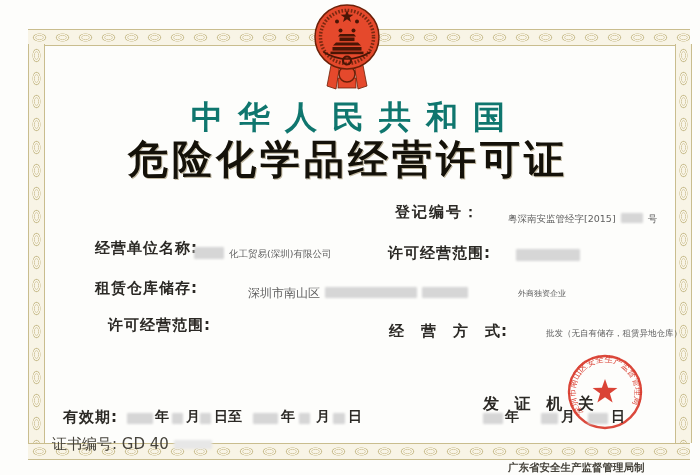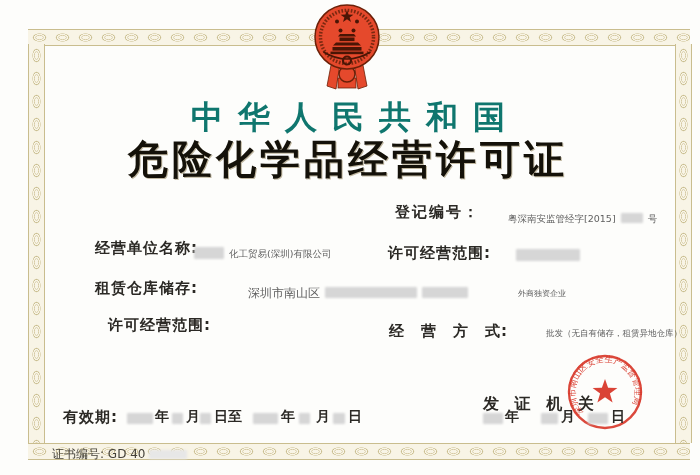--- a/index.html
+++ b/index.html
@@ -116,18 +116,19 @@
   <span class="abs dateGlyph" style="left:186px;top:408px;">月</span>
   <span class="rd abs" style="left:200px;top:413px;width:11px;height:11px;"></span>
   <span class="abs dateGlyph" style="left:214px;top:408px;">日至</span>
   <span class="rd abs" style="left:253px;top:413px;width:25px;height:11px;"></span>
   <span class="abs dateGlyph" style="left:281px;top:408px;">年</span>
   <span class="rd abs" style="left:299px;top:413px;width:11px;height:11px;"></span>
   <span class="abs dateGlyph" style="left:316px;top:408px;">月</span>
   <span class="rd abs" style="left:333px;top:413px;width:12px;height:11px;"></span>
   <span class="abs dateGlyph" style="left:348px;top:408px;">日</span>
 
-  <div class="abs footTxt" style="left:52px;top:446px;font-size:12px;">
+  <div class="abs footTxt" style="left:52px;top:435px;font-size:15px;">
     <span>证书编号: GD 40</span>
     <span class="rd" style="width:38px;height:9px;background:#e7e7e7;"></span>
   </div>
+  <div class="abs footTxt" style="left:508px;top:461px;font-size:10.5px;font-weight:bold;">广东省安全生产监督管理局制</div>
 
 </div>
 
 </body></html>

